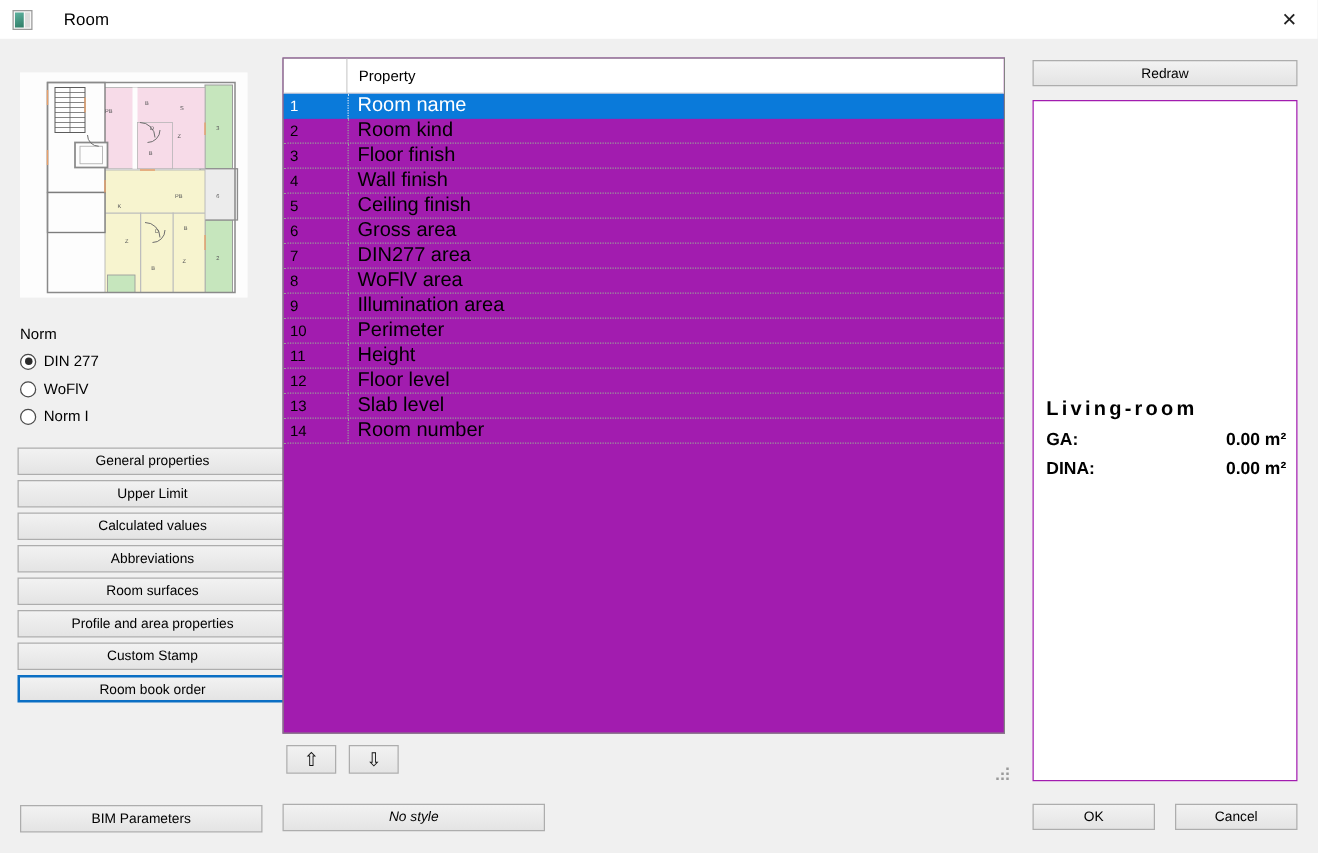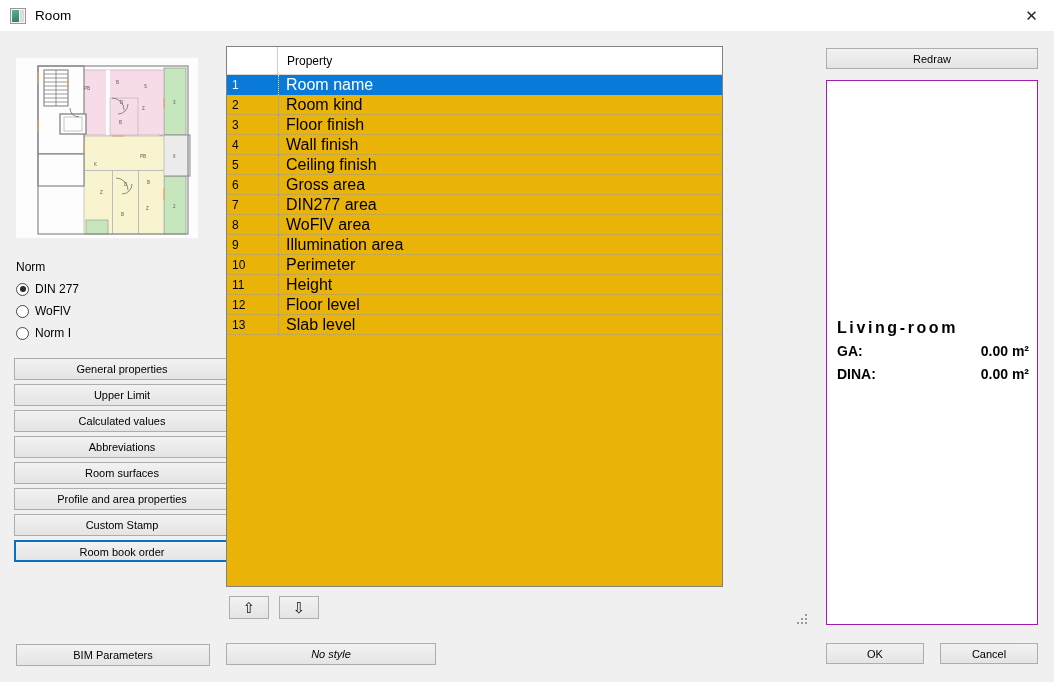--- a/index.html
+++ b/index.html
@@ -14,21 +14,21 @@
     color: #000;
     overflow: hidden;
     position: relative;
   }
 
   
   #titlebar {
     position: absolute; left: 0; top: 0;
     width: 1054px; height: 31px;
     background: #ffffff;
-    display: flex; align-items: center;
+    display: flex; align-items: center; gap: 16px;
   }
   #app-icon {
     width: 16px; height: 16px;
     margin-left: 10px;
     border: 1px solid #9a9a9a;
     background: #f7f7f7;
     position: relative;
     flex: 0 0 auto;
   }
   #app-icon .sq {
@@ -114,22 +114,22 @@
   }
   #side-buttons {
     margin-top: 14px;
     width: 216px;
   }
   #side-buttons .btn { margin-bottom: 4px; }
 
   
   #list-panel {
     position: absolute; left: 226px; top: 46px;
-    width: 497px; height: 541px;
-    background: #eab308;
+    width: 578px; height: 541px;
+    background: #a21caf;
     border: 1px solid #828282;
   }
   #list-header {
     height: 28px;
     background: #fff;
     border-bottom: 1px solid #d6d6d6;
     position: relative;
   }
   #list-header .hcol-num {
     position: absolute; left: 0; top: 0; width: 51px; height: 28px;
@@ -426,20 +426,25 @@
     <div class="row">
       <span class="num">12</span>
       <span class="divider"></span>
       <span class="prop">Floor level</span>
     </div>
     <div class="row">
       <span class="num">13</span>
       <span class="divider"></span>
       <span class="prop">Slab level</span>
     </div>
+    <div class="row">
+      <span class="num">14</span>
+      <span class="divider"></span>
+      <span class="prop">Room number</span>
+    </div>
   </div>
 </div>
 
 <div id="move-up">⇧</div>
 <div id="move-down">⇩</div>
 
 <div id="resize-grip">
   <svg width="14" height="14" viewBox="0 0 14 14" xmlns="http://www.w3.org/2000/svg">
     <g fill="#9a9a9a">
       <rect x="10" y="1" width="2" height="2"></rect>

